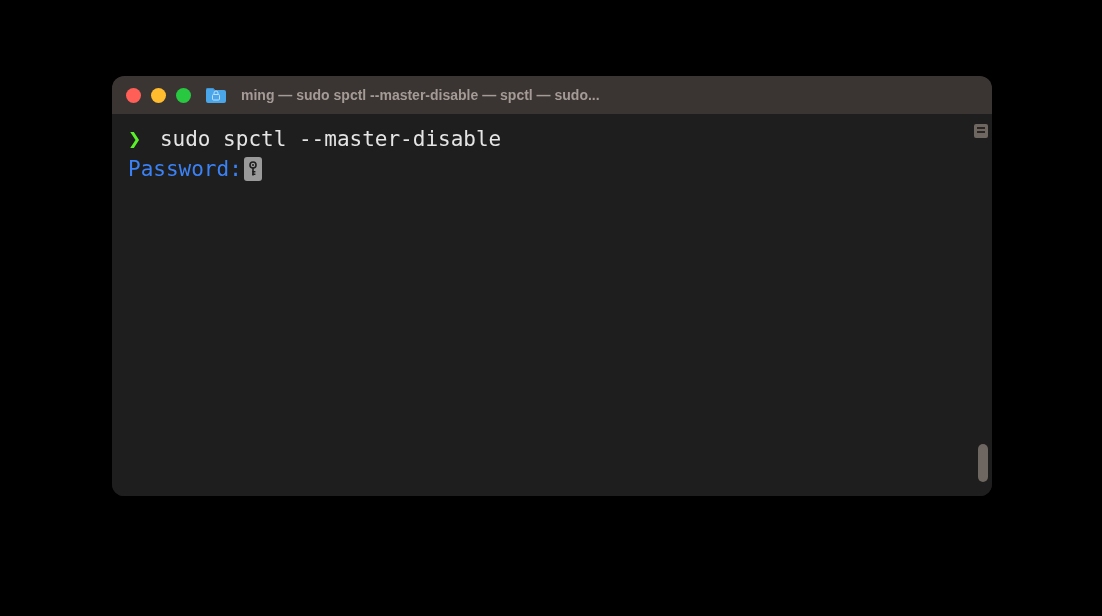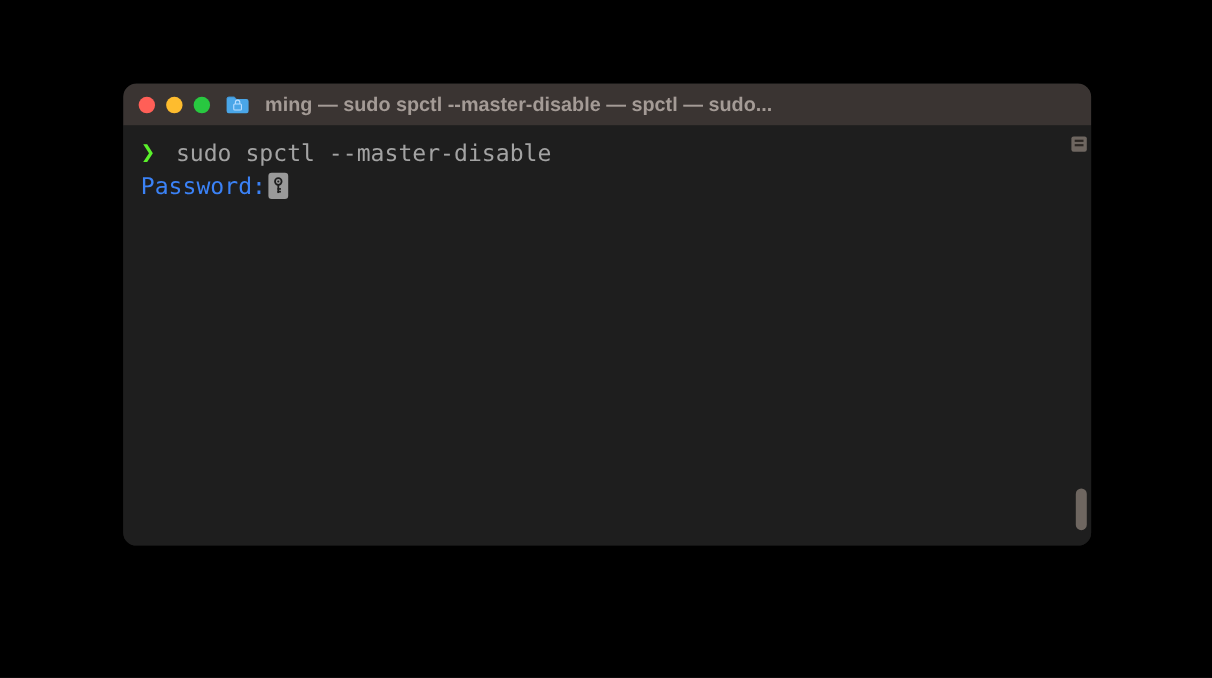--- a/index.html
+++ b/index.html
@@ -51,21 +51,21 @@
       width: 22px;
       height: 17px;
       position: relative;
       margin-left: 4px;
       flex-shrink: 0;
     }
     .folder-icon svg { display: block; }
     .title-text {
       color: #a49b96;
       font-family: -apple-system, BlinkMacSystemFont, "Helvetica Neue", sans-serif;
-      font-size: 18px;
+      font-size: 14px;
       font-weight: 600;
       white-space: nowrap;
       overflow: hidden;
       text-overflow: ellipsis;
       margin-left: 4px;
     }
     .terminal-body {
       flex: 1;
       background: #1e1e1e;
       padding: 10px 16px 10px 16px;
@@ -79,21 +79,21 @@
       align-items: center;
       gap: 0;
     }
     .prompt-symbol {
       color: #5af12b;
       font-weight: 700;
       font-size: 22px;
       margin-right: 6px;
     }
     .command-text {
-      color: #a3a3a3;
+      color: #e5e5e5;
       white-space: pre;
     }
     .password-line {
       display: flex;
       align-items: center;
     }
     .password-label {
       color: #3b82f6;
       white-space: pre;
     }

